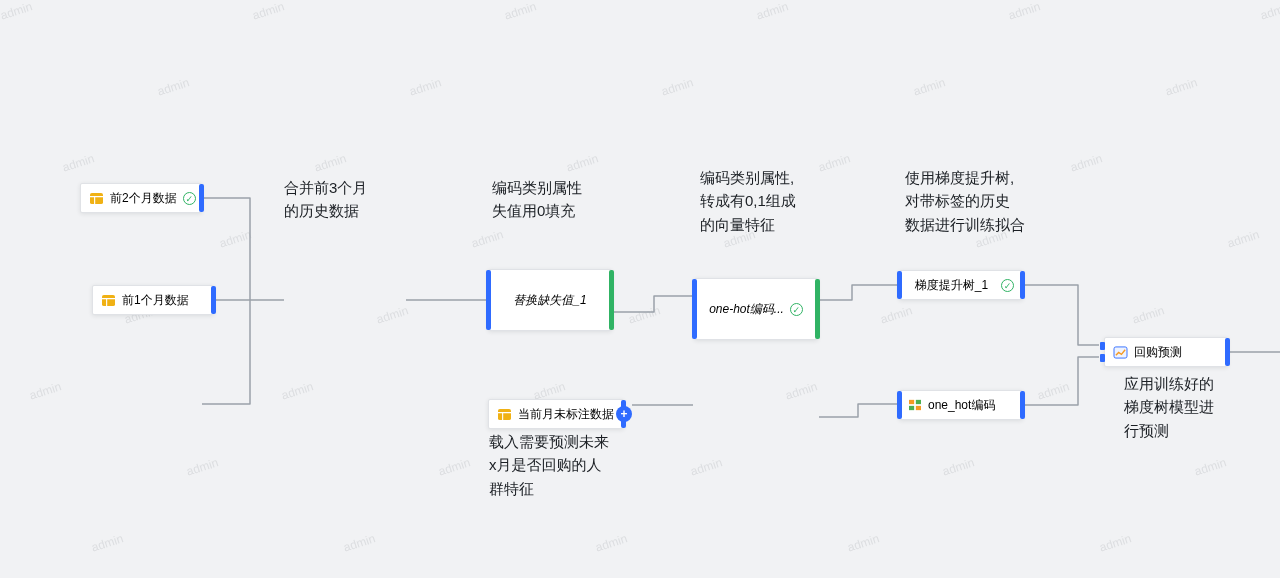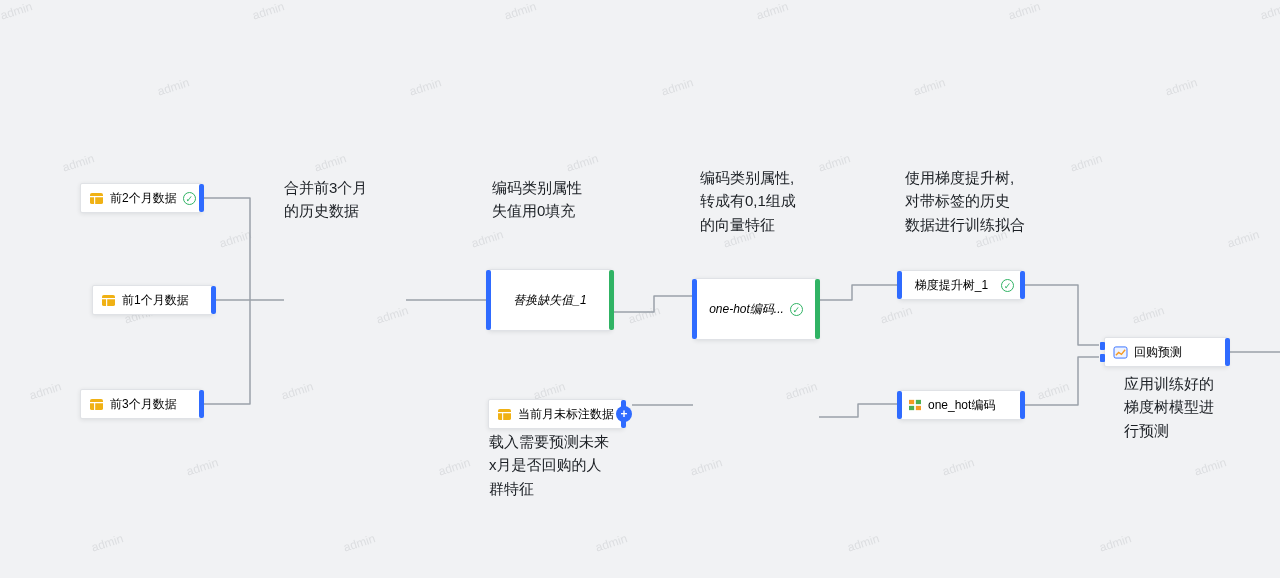--- a/index.html
+++ b/index.html
@@ -136,30 +136,20 @@
     <span class="nicon">
       <svg width="15" height="13" viewBox="0 0 16 14">
           <rect x="1" y="1" width="14" height="12" rx="2" fill="#f0b114"></rect>
           <path d="M1 5h14M6 5v8" stroke="#fff" stroke-width="1.2"></path>
         </svg>
     </span>
     <span class="nlabel">前1个月数据</span>
     <span class="port port-right port-blue"></span>
   </div>
 
-  <div class="node small" style="left:80px;top:389px;width:122px;height:30px">
-    <span class="nicon">
-      <svg width="15" height="13" viewBox="0 0 16 14">
-          <rect x="1" y="1" width="14" height="12" rx="2" fill="#f0b114"></rect>
-          <path d="M1 5h14M6 5v8" stroke="#fff" stroke-width="1.2"></path>
-        </svg>
-    </span>
-    <span class="nlabel">前3个月数据</span>
-    <span class="port port-right port-blue"></span>
-  </div>
 
 
   <div class="node tall" style="left:488px;top:269px;width:124px;height:62px">
     <span class="port port-left port-blue"></span>
     <span class="nlabel">替换缺失值_1</span>
     <span class="port port-right port-green"></span>
   </div>
 
   <div class="node tall" style="left:694px;top:278px;width:124px;height:62px">
     <span class="port port-left port-blue"></span>

